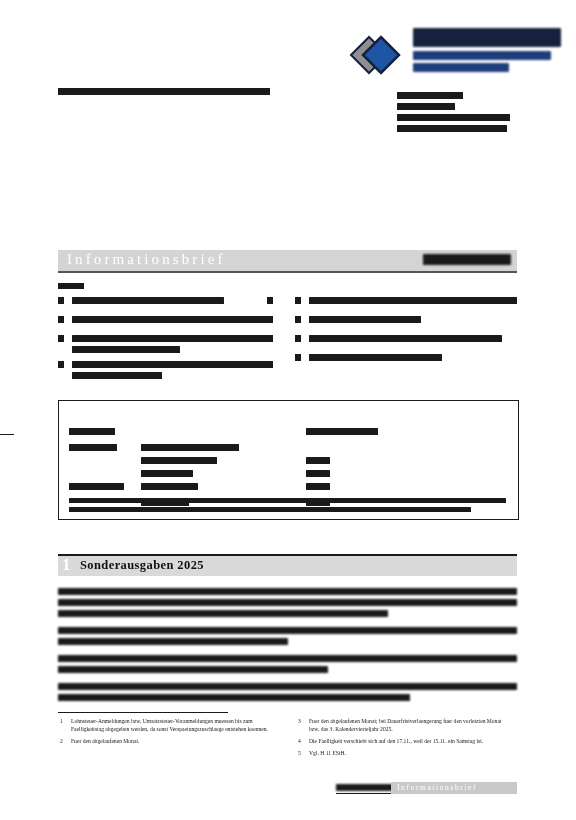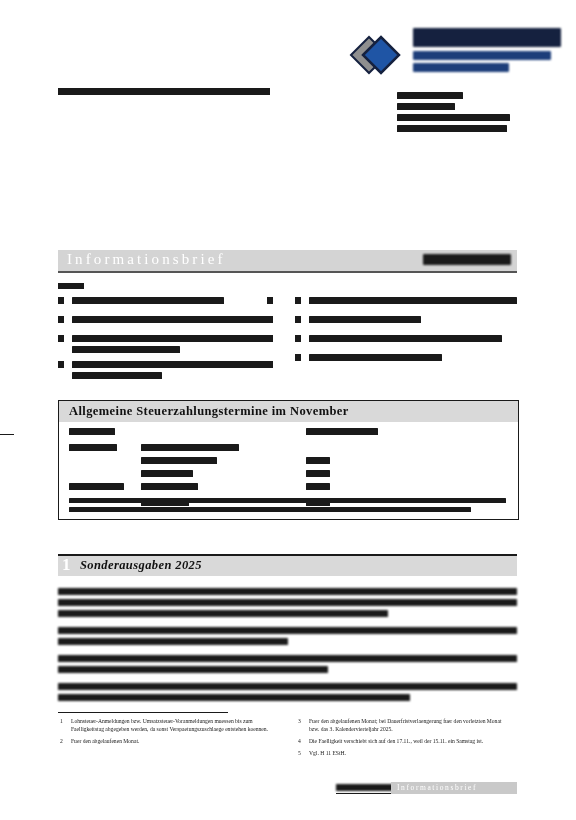--- a/index.html
+++ b/index.html
@@ -125,21 +125,20 @@
   }
   .art-num{
     position:absolute;left:4px;top:-1px;
     font-size:17px;font-weight:bold;color:#ffffff;
     font-family:"Liberation Serif",serif;
   }
   .art-title{
     position:absolute;left:22px;top:2px;
     font-size:12.5px;font-weight:bold;letter-spacing:0.4px;color:#111;
     font-family:"Liberation Serif",serif;
-    font-style:italic;
   }
 
   .body{position:absolute;left:58px;top:588px;width:459px;}
   .para{margin-bottom:10px;}
   .line{
     height:7px;background:#1a1a1a;border-radius:0.5px;
     filter:blur(0.8px);margin-bottom:4px;width:459px;
   }
 
   
@@ -265,23 +264,20 @@
       <div class="toc-item">
         <div class="toc-num"></div>
         <div class="toc-bar" style="width:133px"></div>
       </div>
     </div>
   </div>
 
   <div class="edge-tick"></div>
 
   <div class="box">
-    <div class="box-head">
-      <div class="box-head-text">Allgemeine Steuerzahlungstermine im November</div>
-    </div>
 
     <div class="tbl">
 
       <div class="tbl-hdr">
         <div class="blk" style="left:0;width:46px;"></div>
         <div class="blk" style="left:237px;width:72px;"></div>
       </div>
 
       <div class="row">
         <div class="blk" style="left:0;width:48px;"></div>

